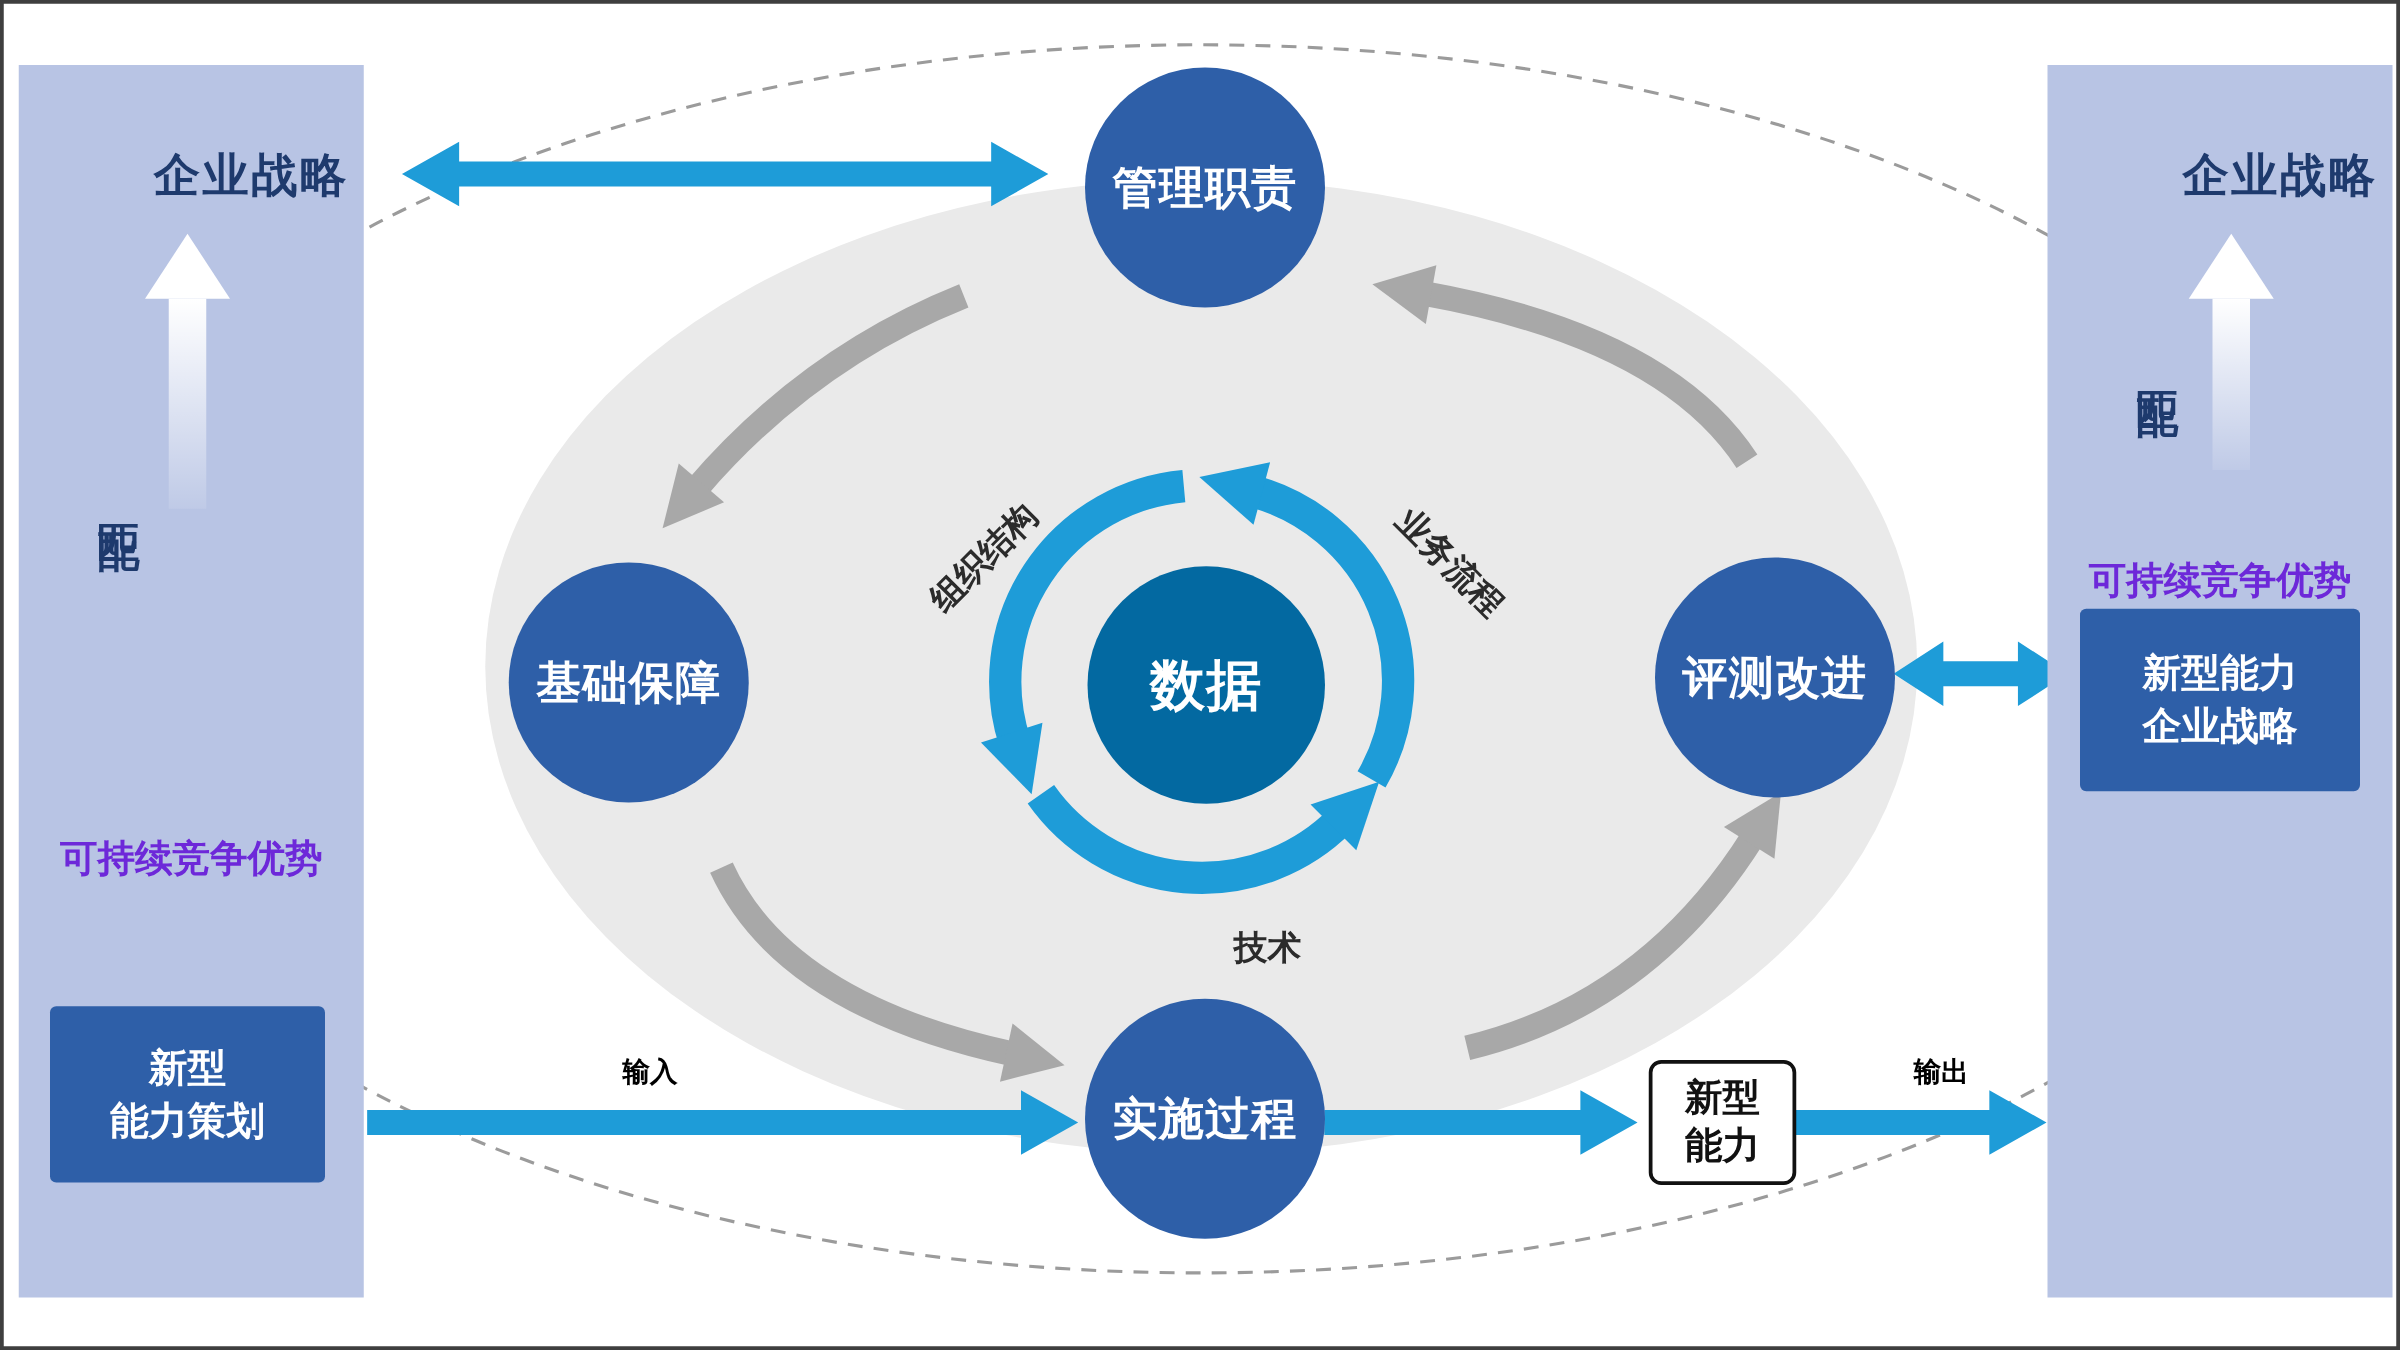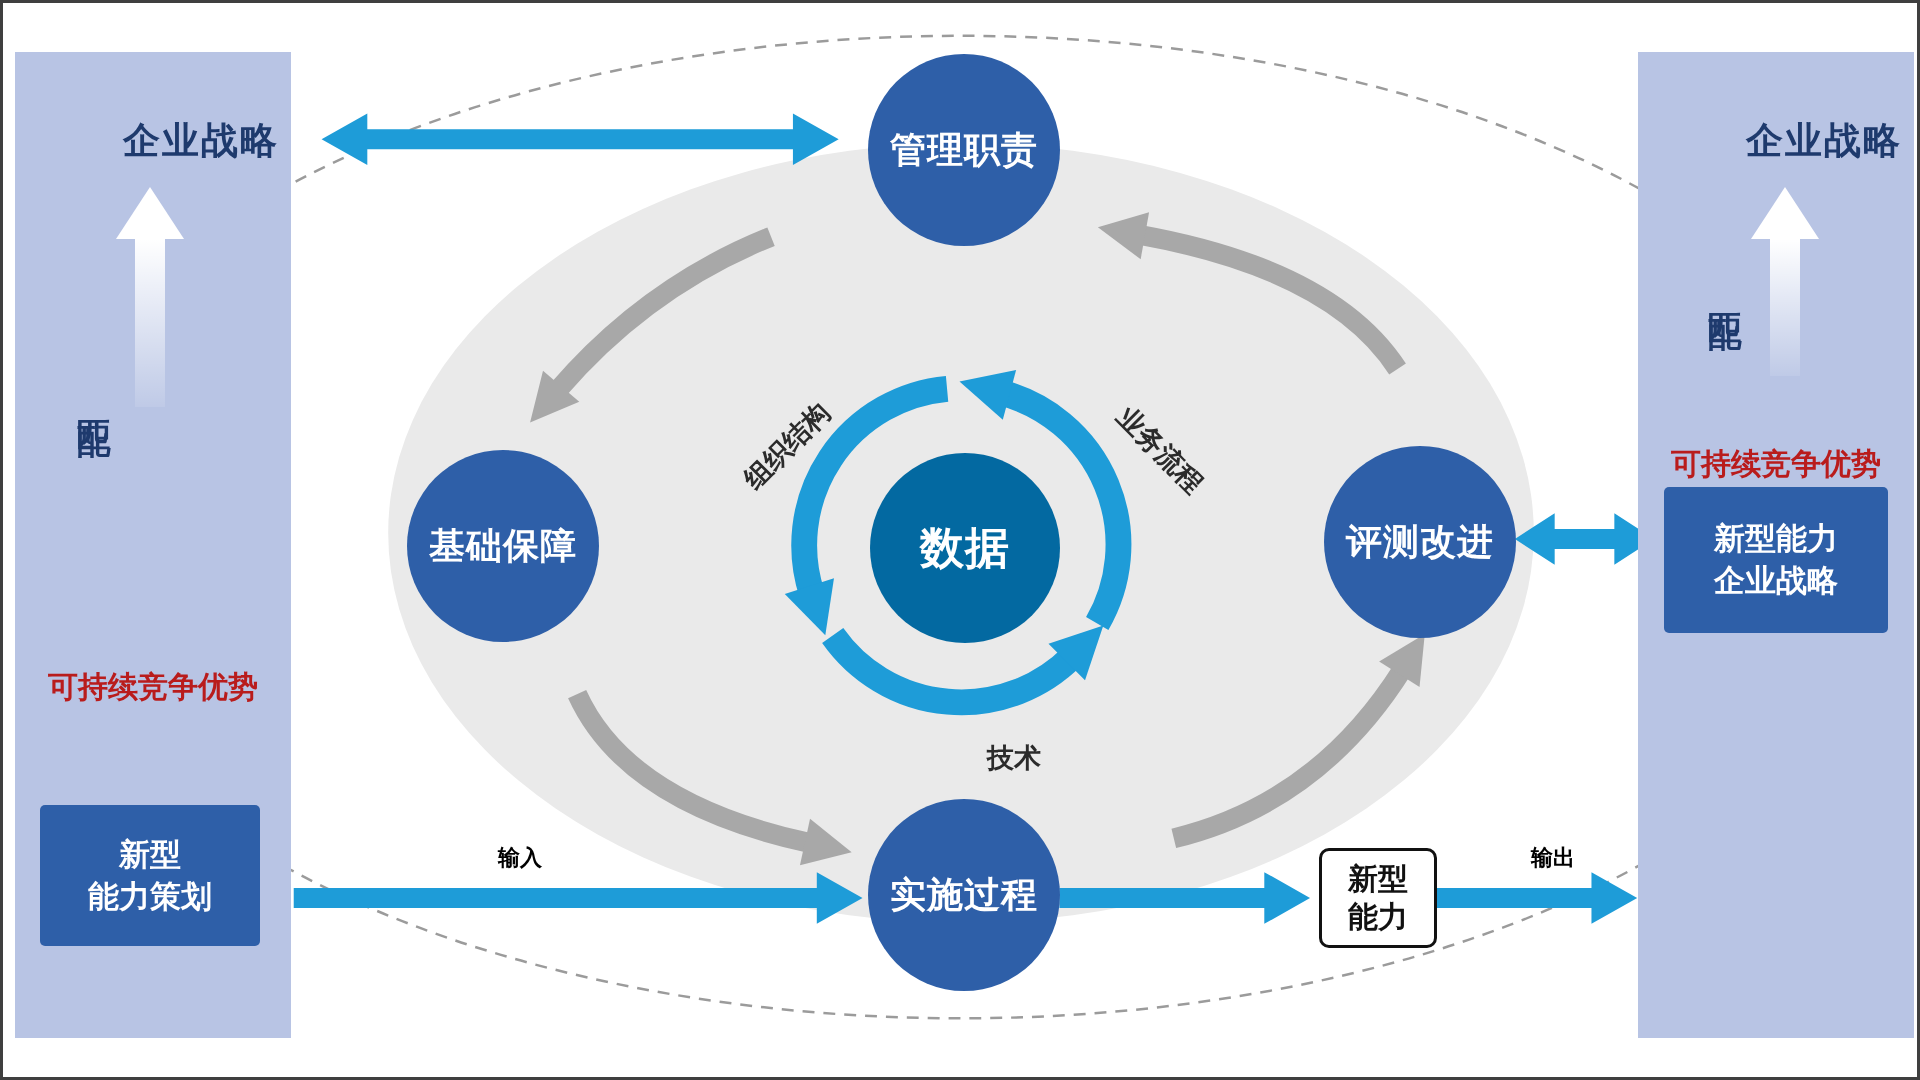--- a/index.html
+++ b/index.html
@@ -2,21 +2,21 @@
 <html><head>
 <meta charset="utf-8">
 <style>
   html,body{margin:0;padding:0;background:#ffffff;}
   body{font-family:"Liberation Sans","DejaVu Sans",sans-serif;}
   #stage{position:relative;width:1920px;height:1080px;background:#ffffff;border:3px solid #3f3f3f;box-sizing:border-box;overflow:hidden;}
   #bg{position:absolute;left:0;top:0;width:100%;height:100%;}
   .abs{position:absolute;}
   .panel{position:absolute;top:49px;width:276px;height:986px;background:#b8c4e4;}
   .panel-strategy{position:absolute;top:64px;left:0;width:100%;text-align:center;color:#1e3a6d;font-size:37px;font-weight:bold;letter-spacing:2px;margin-left:48px;}
-  .panel-adv{position:absolute;left:0;width:100%;text-align:center;color:#b91c1c;font-size:30px;font-weight:bold;}
+  .panel-adv{position:absolute;left:0;width:100%;text-align:center;color:#6d28d9;font-size:30px;font-weight:bold;}
   .vtext{writing-mode:vertical-rl;text-orientation:upright;color:#1e3a6d;font-size:34px;font-weight:bold;letter-spacing:6px;}
   .up-arrow{position:absolute;display:flex;flex-direction:column;align-items:center;}
   .up-arrow .head{width:0;height:0;border-left:34px solid transparent;border-right:34px solid transparent;border-bottom:52px solid #ffffff;}
   .up-arrow .shaft{width:30px;background:linear-gradient(to bottom,#ffffff 0%,rgba(255,255,255,0.10) 100%);}
   .blue-box{position:absolute;background:#2e5fa8;border-radius:5px;color:#ffffff;font-size:31px;font-weight:bold;display:flex;flex-direction:column;align-items:center;justify-content:center;line-height:42px;text-align:center;}
   .node{position:absolute;width:192px;height:192px;border-radius:50%;background:#2e5fa8;color:#ffffff;font-size:36px;font-weight:bold;display:flex;align-items:center;justify-content:center;letter-spacing:1px;}
   .node-orange{background:#0369a1;font-size:44px;}
   .cycle-label{position:absolute;color:#2b2b2b;font-size:27px;font-weight:600;white-space:nowrap;}
   .flow-label{position:absolute;width:160px;text-align:center;color:#000000;font-size:22px;font-weight:bold;}
   .cap-box{position:absolute;left:1316px;top:845px;width:118px;height:100px;background:#ffffff;border:3px solid #111111;border-radius:10px;display:flex;flex-direction:column;align-items:center;justify-content:center;color:#111111;font-size:30px;font-weight:bold;line-height:38px;box-sizing:border-box;}

